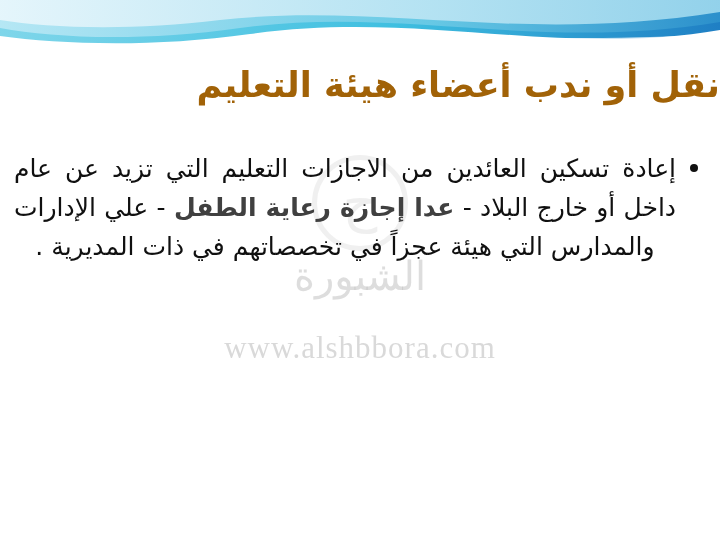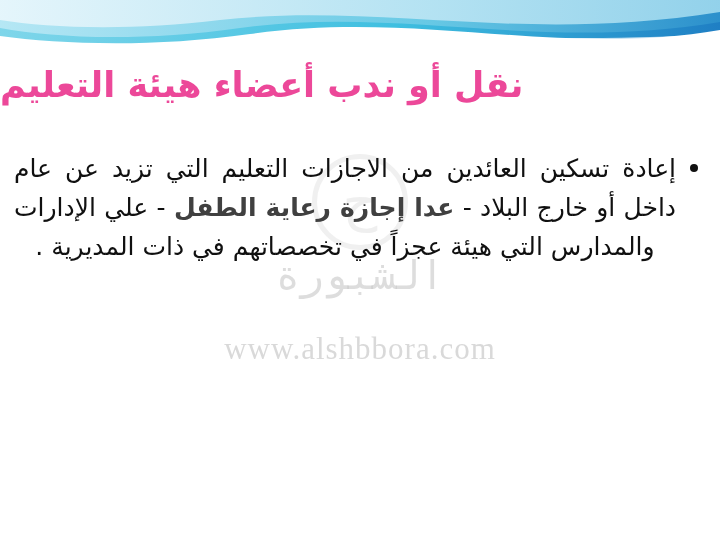--- a/index.html
+++ b/index.html
@@ -67,41 +67,41 @@
     align-items: center;
     justify-content: center;
     font-size: 54px;
     color: #cccccc;
     font-family: "DejaVu Sans", sans-serif;
   }
   .wm-arabic {
     margin-top: 2px;
     font-size: 40px;
     color: rgba(150,150,150,0.32);
-    font-family: Liberation Mono, monospace;
+    font-family: Liberation Serif, serif;
     letter-spacing: 2px;
   }
   .wm-url {
     margin-top: 30px;
     font-size: 31px;
     color: rgba(150,150,150,0.36);
     font-family: "Liberation Serif", serif;
     direction: ltr;
     letter-spacing: 1px;
   }
   
   .title {
     position: absolute;
     top: 62px;
     left: 0;
     width: 720px;
-    text-align: left;
+    text-align: right;
     font-size: 35px;
     font-weight: bold;
-    color: #ec4899;
+    color: #a16207;
     line-height: 1.35;
     z-index: 3;
     font-family: "DejaVu Sans", sans-serif;
   }
   
   .body {
     position: absolute;
     top: 150px;
     left: 0;
     width: 720px;

